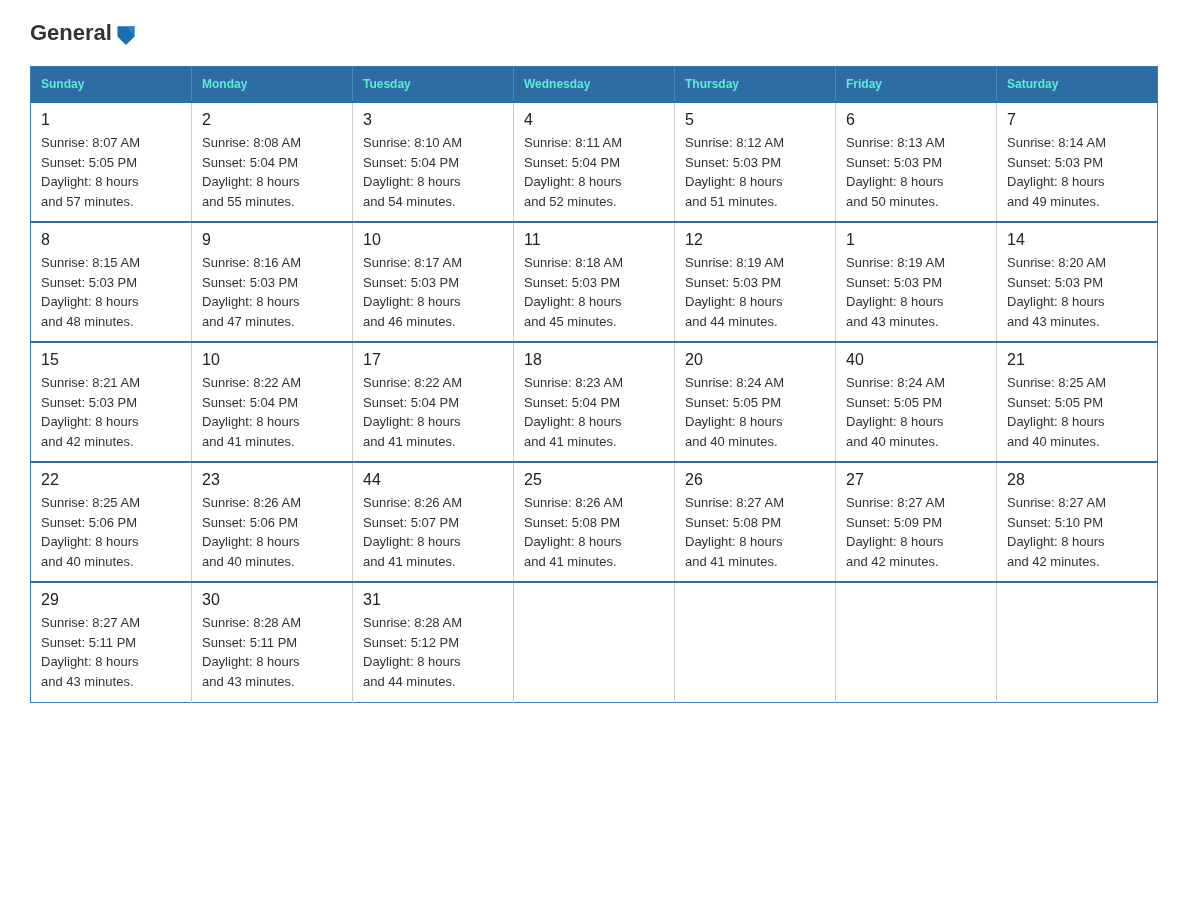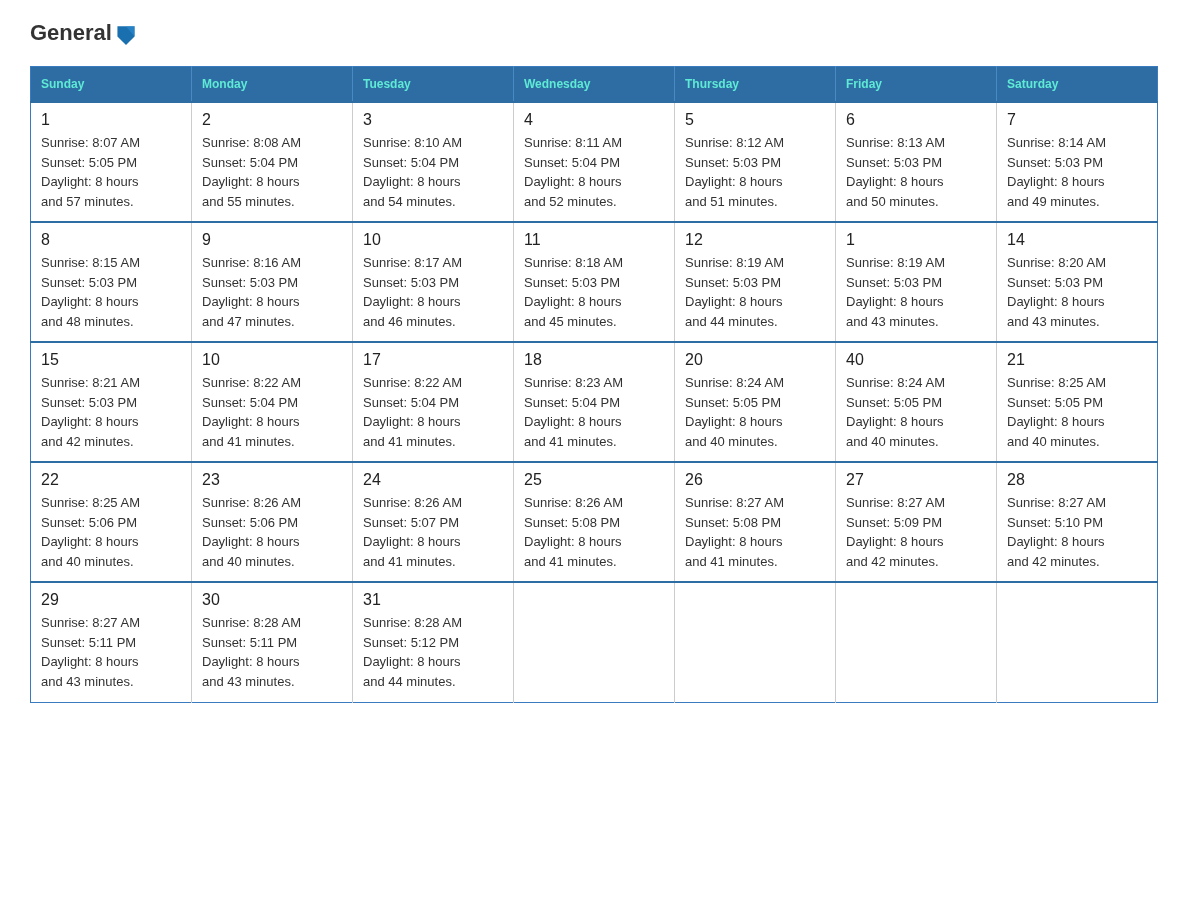--- a/index.html
+++ b/index.html
@@ -330,21 +330,21 @@
         <td>
         <div class="day-num">23</div>
         <div class="day-info">
           Sunrise: 8:26 AM<br>
           Sunset: 5:06 PM<br>
           Daylight: 8 hours<br>
           and 40 minutes.
         </div>
       </td>
         <td>
-        <div class="day-num">24</div>
+        <div class="day-num">44</div>
         <div class="day-info">
           Sunrise: 8:26 AM<br>
           Sunset: 5:07 PM<br>
           Daylight: 8 hours<br>
           and 41 minutes.
         </div>
       </td>
         <td>
         <div class="day-num">25</div>
         <div class="day-info">

